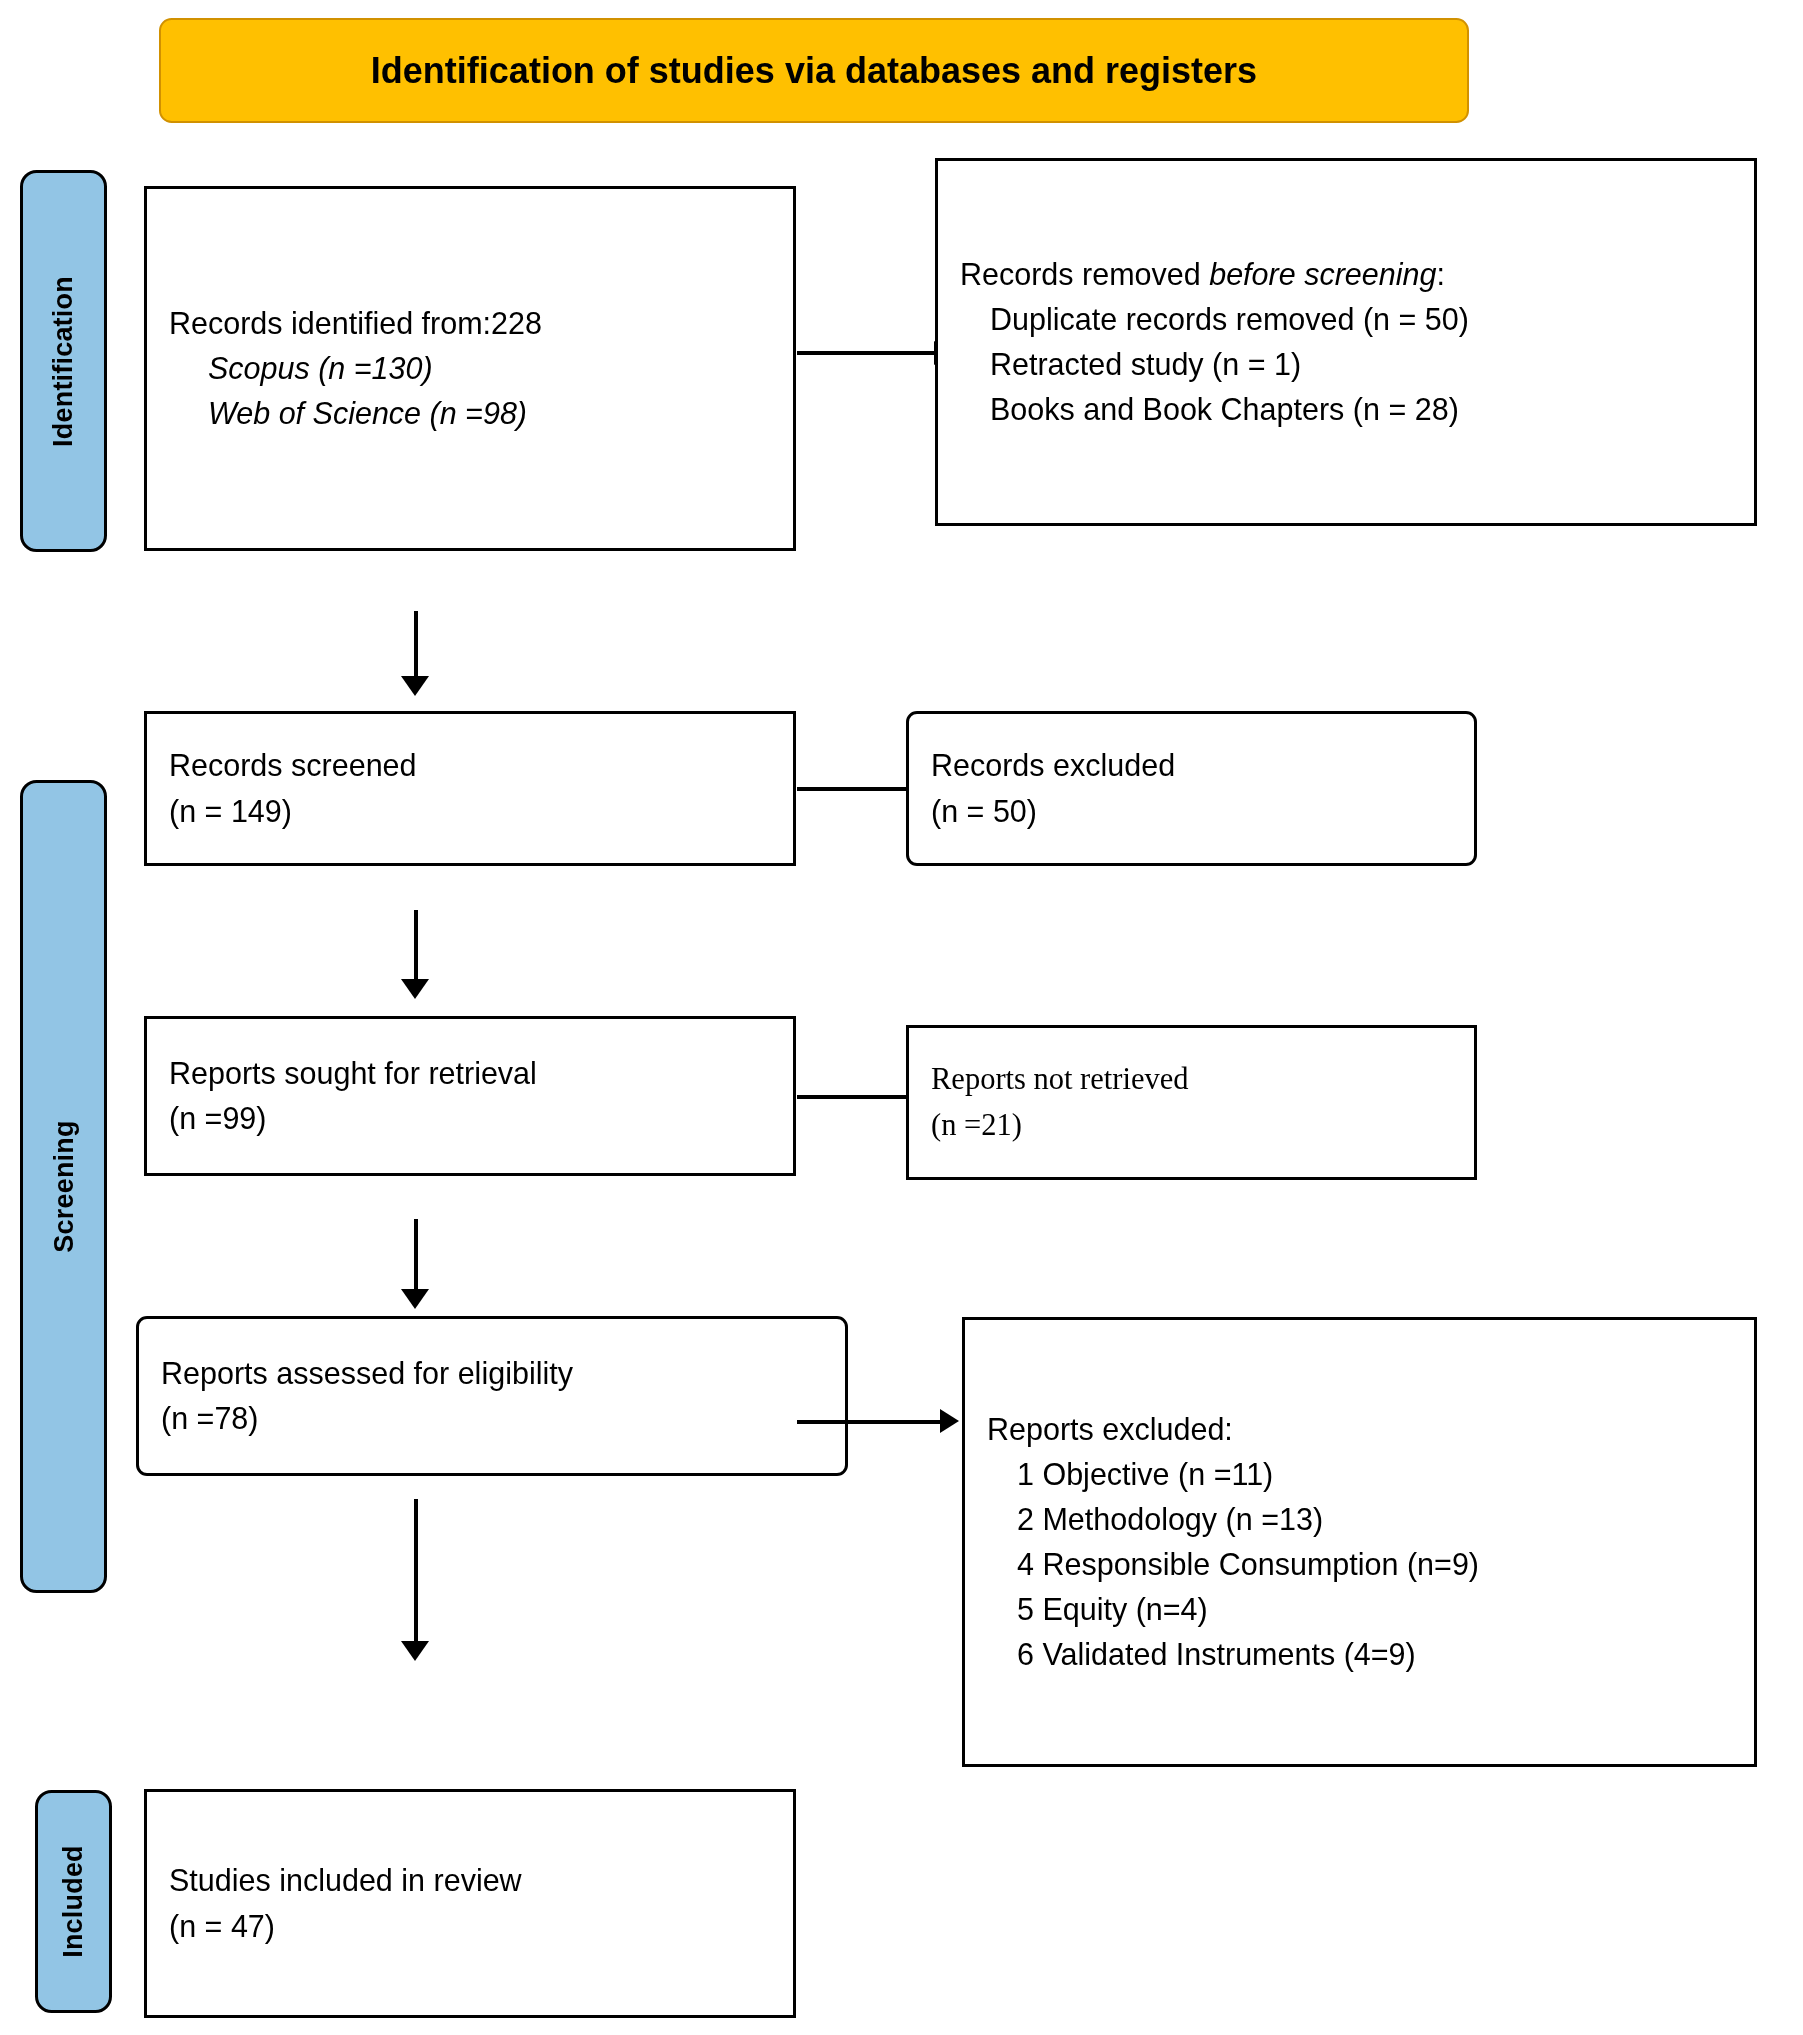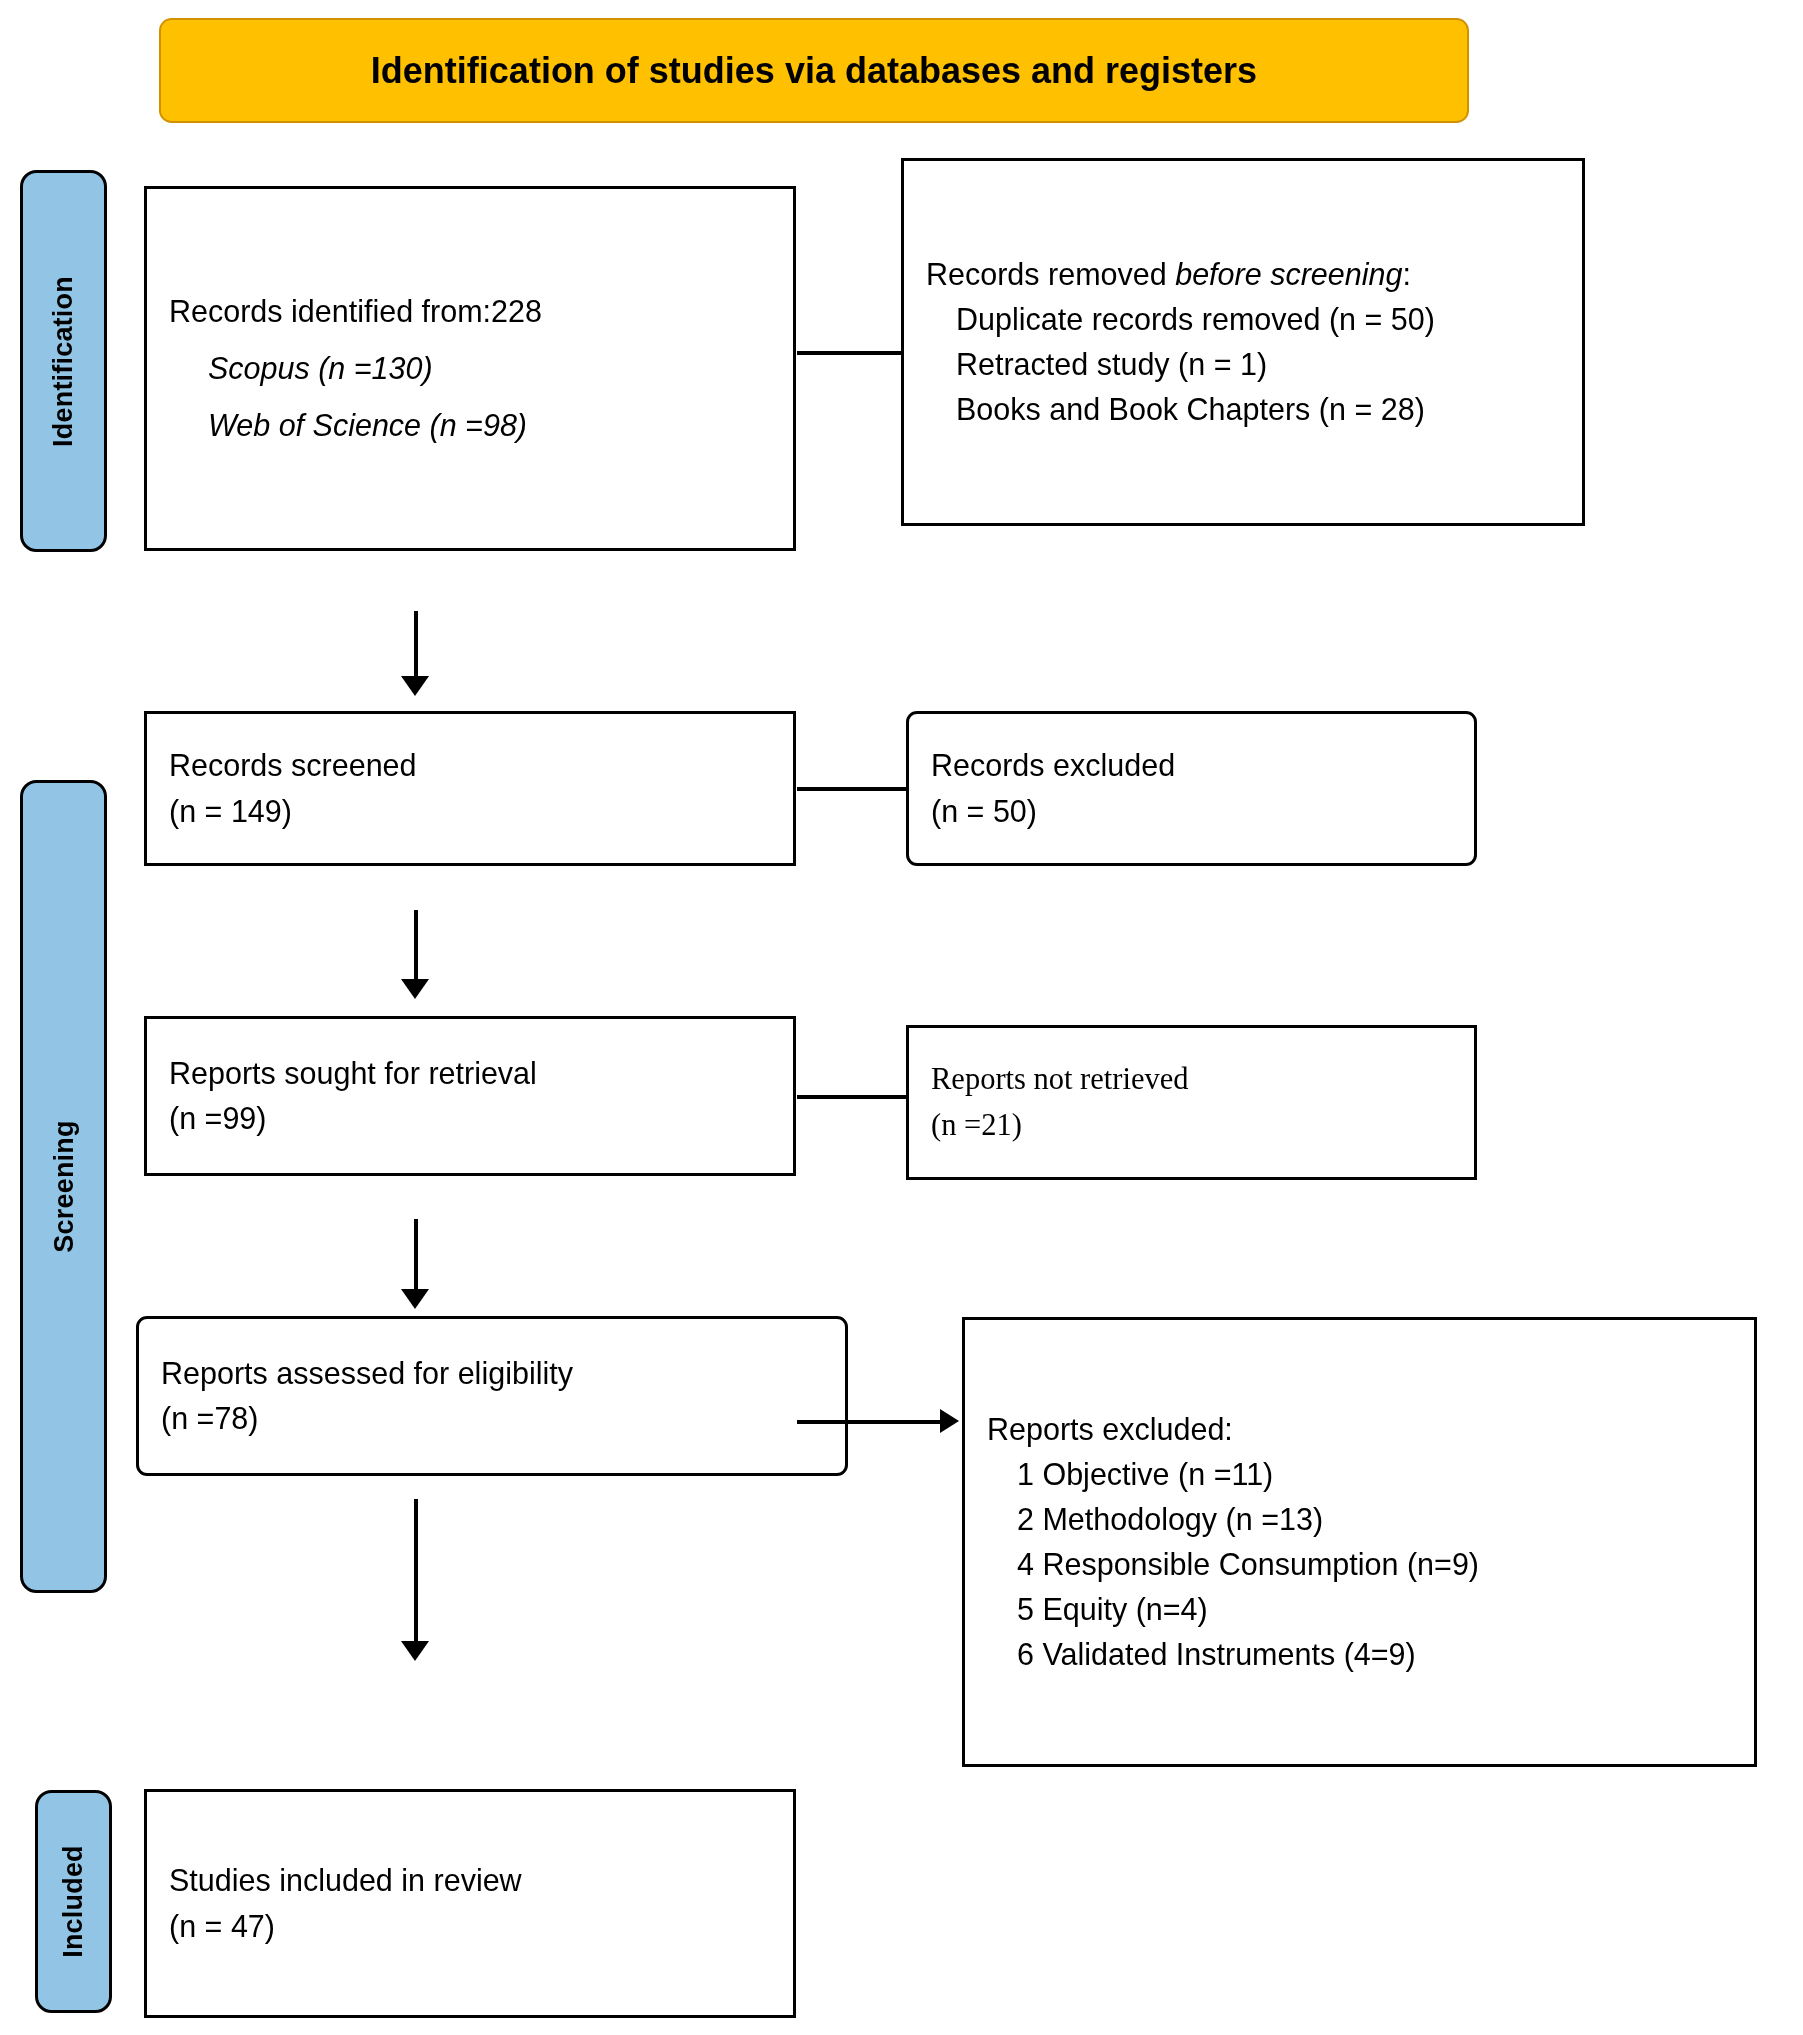--- a/index.html
+++ b/index.html
@@ -119,30 +119,30 @@
   </div>
 
   <div class="stage-bar" style="left:20.3px; top:780px; width:87px; height:813px;">
     <span class="stage-label">Screening</span>
   </div>
 
   <div class="stage-bar" style="left:35px; top:1790px; width:77px; height:223px;">
     <span class="stage-label">Included</span>
   </div>
 
-  <div class="box" style="left:144px; top:186px; width:652px; height:365px;gap:12px;">
+  <div class="box" style="left:144px; top:186px; width:652px; height:365px;">
     <div class="box-line">Records identified from:228</div>
     <div class="box-line indent">Scopus (n =130)</div>
     <div class="box-line indent">Web of Science (n =98)</div>
   </div>
 
   <div class="h-line" style="left:797px; top:351px; width:140px;"></div>
   <div class="arrow-right" style="left:934px; top:341px;"></div>
 
-  <div class="box" style="left:901px; top:158px; width:684px; height:368px;">
+  <div class="box" style="left:935px; top:158px; width:822px; height:368px;">
     <div class="box-line"><span>Records removed </span><span class="ital">before screening</span><span>:</span></div>
     <div class="box-line indent-sm">Duplicate records removed (n = 50)</div>
     <div class="box-line indent-sm">Retracted study (n = 1)</div>
     <div class="box-line indent-sm">Books and Book Chapters (n = 28)</div>
   </div>
 
   <div class="v-line" style="left:414px; top:611px; height:68px;"></div>
   <div class="arrow-down" style="left:401px; top:676px;"></div>
 
   <div class="box" style="left:144px; top:711px; width:652px; height:155px;">

